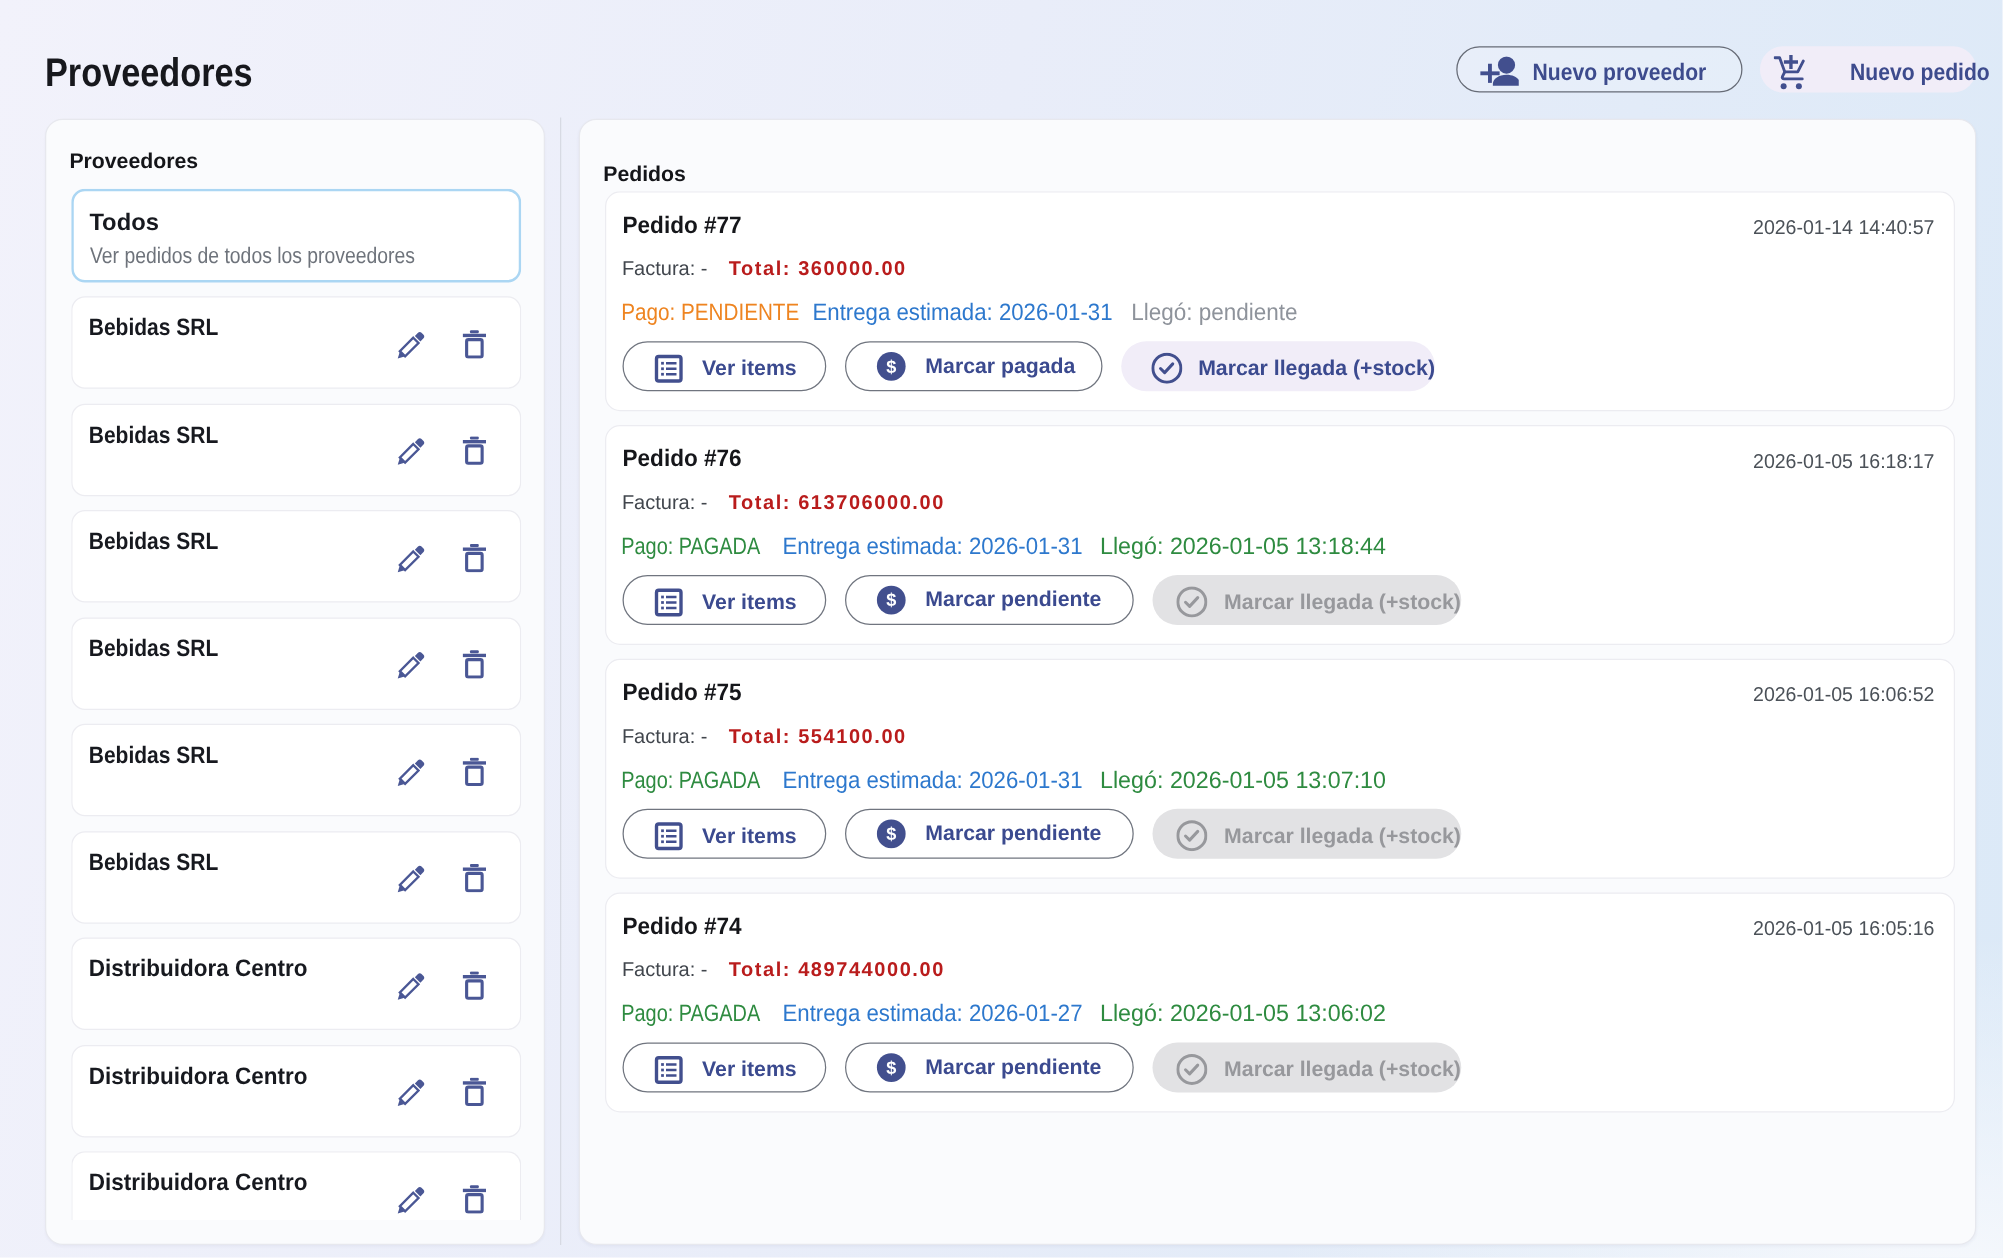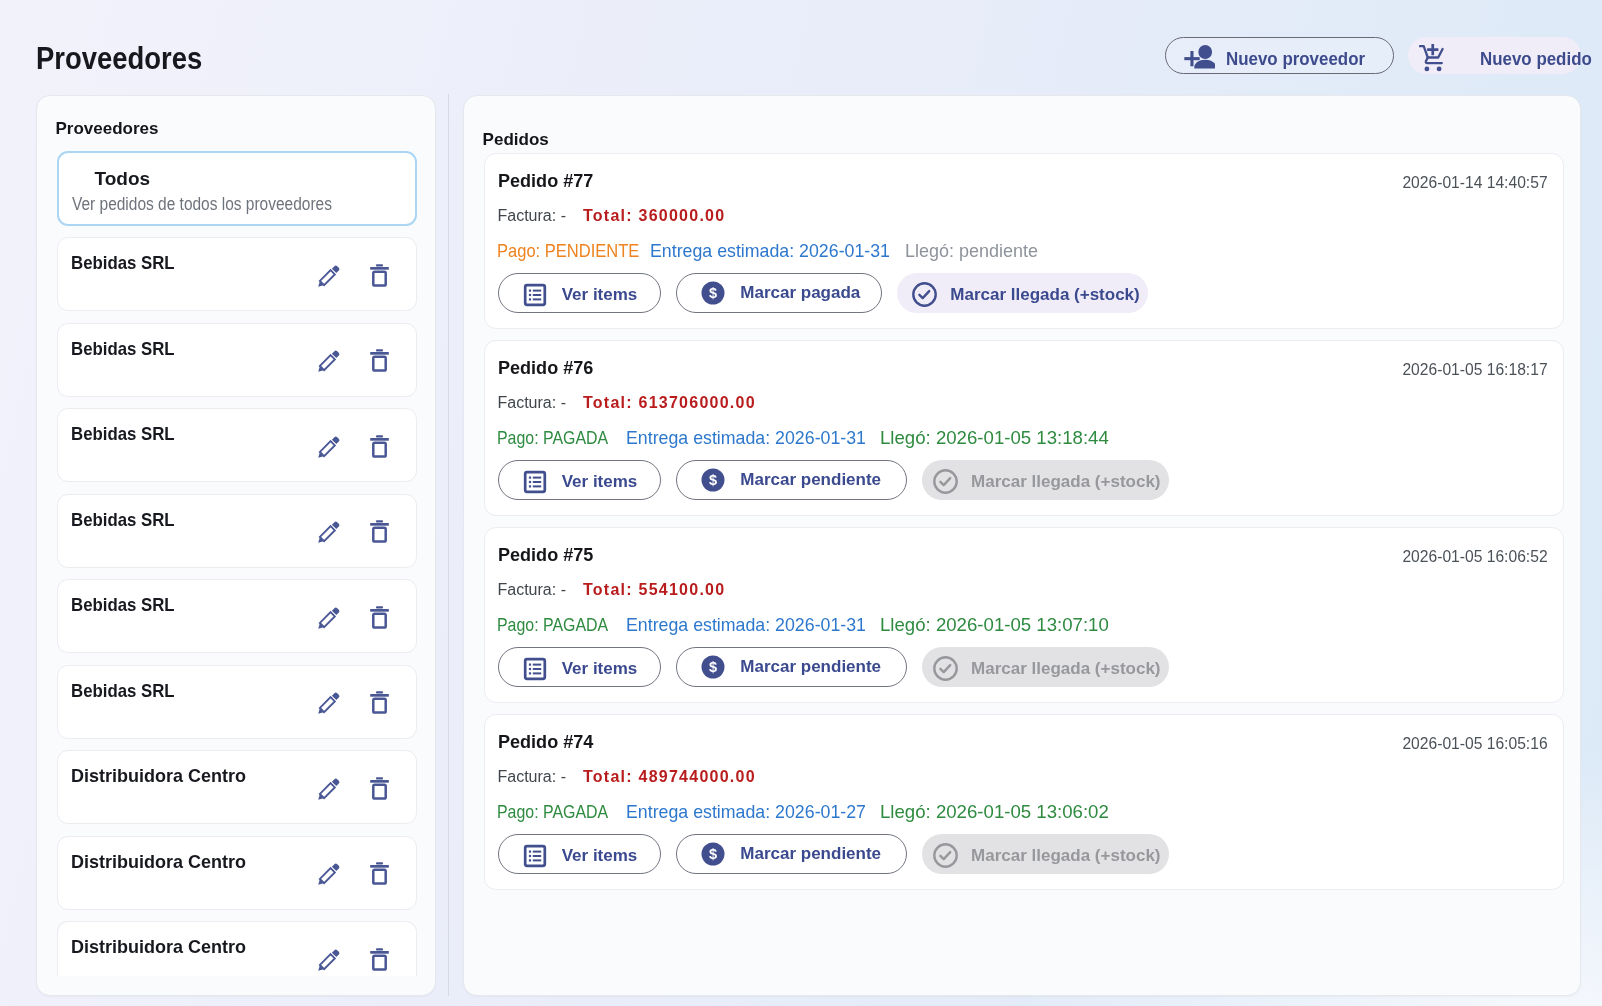--- a/index.html
+++ b/index.html
@@ -33,21 +33,21 @@
 #llist { left:20px; top:55.1px; width:360px; height:826px; }
 #rlist { left:20px; top:56.6px; width:1156px; height:790px; }
 .scard { position:relative; width:360px; background:#fff; border:1px solid #ececf1; border-radius:11px;
          height:74px; margin-bottom:11.5px; }
 .scard.todos { height:75px; border:2px solid #abd6f3; margin-bottom:11.4px;}
 .scard.cut { height:55px; border-bottom:0; border-radius:11px 11px 0 0; }
 .sname { position:absolute; left:12.5px; top:12.8px; font-size:19px; line-height:23px; font-weight:bold; color:#17191f;
          white-space:nowrap; transform-origin:0 50%; }
 .nB { transform:scaleX(0.884); }
 .nD { transform:scaleX(0.947); }
-.todos .sname { top:13.6px;margin-left:23px; }
+.todos .sname { top:13.6px; }
 .ssub { position:absolute; left:12.5px; top:40.4px; font-size:18px; line-height:22px; color:#6e737b;
         white-space:nowrap; transform:scaleX(0.86); transform-origin:0 50%; }
 .spencil { position:absolute; left:259px; top:25.2px; }
 .strash { position:absolute; left:312px; top:25.5px; }
 .ocard { position:relative; width:1080px; background:#fff; border:1px solid #ececf1; border-radius:12px;
          height:176px; margin-bottom:11px; }
 .ocard.cut { height:41px; border-bottom:0; border-radius:12px 12px 0 0; }
 .otitle { position:absolute; left:13px; top:15.6px; font-size:19px; line-height:23px; font-weight:bold; color:#15161a;
           white-space:nowrap; transform:scaleX(0.95); transform-origin:0 50%; }
 .ots { position:absolute; right:15.5px; top:19px; font-size:16px; line-height:20px; color:#4b5158; transform:scaleX(0.977); transform-origin:100% 50%; }
@@ -55,21 +55,21 @@
 .orow2 b { color:#b91c1c; margin-left:17px; letter-spacing:1.25px; }
 .r3 { position:absolute; top:85.8px; font-size:19px; line-height:23px; white-space:nowrap; transform-origin:0 50%; }
 .pago1 { left:12.4px; color:#ee8420; transform:scaleX(0.87); }
 .pago2 { left:12.4px; color:#2e8b40; transform:scaleX(0.838); }
 .ent1 { left:165.4px; color:#2d78cd; transform:scaleX(0.935); }
 .ent2 { left:140.8px; color:#2d78cd; transform:scaleX(0.935); }
 .lle1 { left:420.4px; color:#8e939b; transform:scaleX(0.947); }
 .lle2 { left:395.2px; color:#2e8b40; transform:scaleX(0.98); }
 .btnrow { position:absolute; left:12.7px; top:119.9px; display:flex; gap:15px; }
 .btn { height:40px; border-radius:20px; display:flex; align-items:center; font-size:17px; font-weight:bold;
-       color:#3b4a8f; background:#fff; border:1px solid #70757f; padding:3px 23px 0 24px; white-space:nowrap; }
+       color:#3b4a8f; background:#fff; border:1px solid #70757f; padding:3px 23px 0 24px; white-space:nowrap;justify-content:flex-end; }
 .btn .bicon { margin-right:15px; }
 .btn.b2 { padding:0 25px 0 24px; }
 .btn.b2a { padding-right:21px; }
 .btn.lav { background:#f1edf8; border:none; padding:3px 0 0 15px; width:250.7px; }
 .btn.lav .bicon { margin-right:13px; }
 .btn.dis { background:#e2e2e4; border:none; color:#97989c; padding:3px 0 0 11px; width:246.7px; }
 .btn.dis .bicon { margin-right:13px; }
 </style></head><body>
 <h1>Proveedores</h1>
 <div class="topbtn" id="btn-prov">

